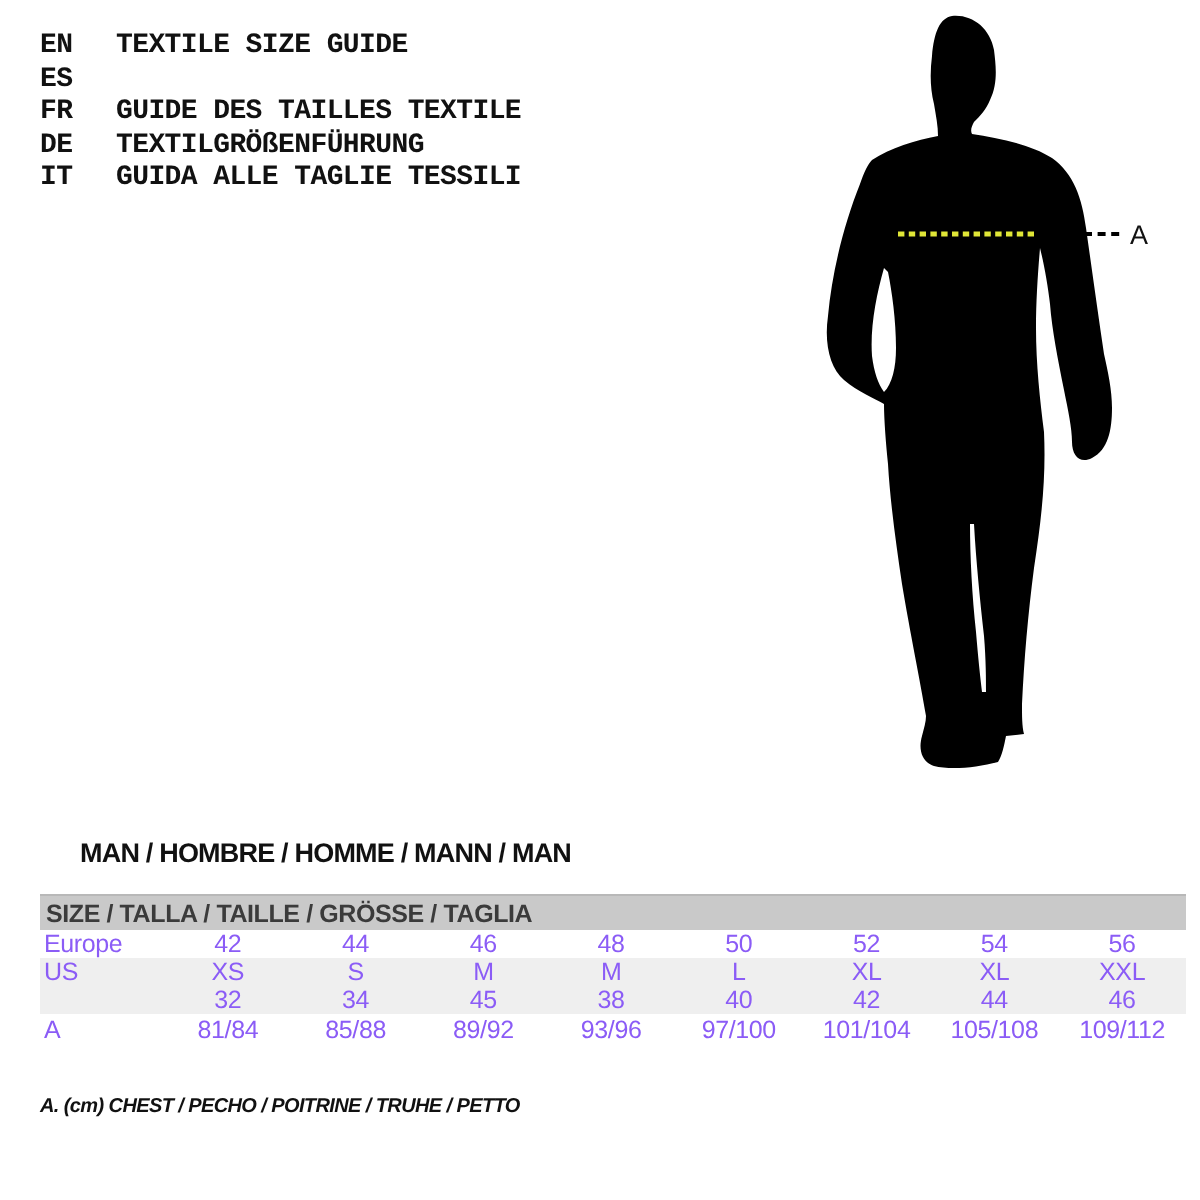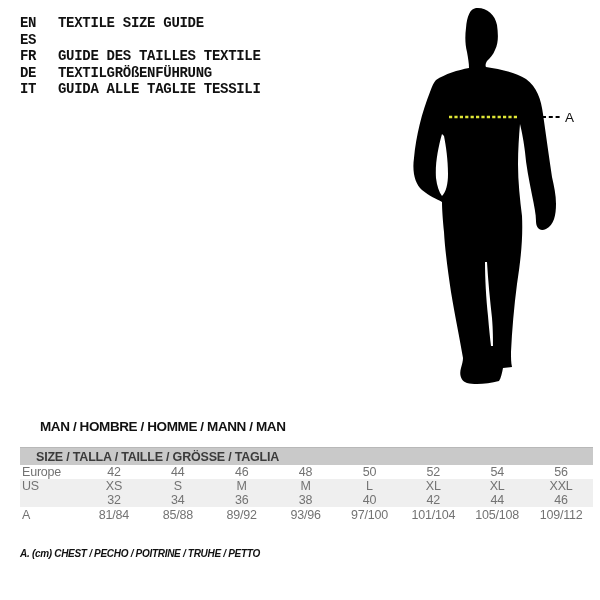--- a/index.html
+++ b/index.html
@@ -13,24 +13,24 @@
   .lang-code{width:38px;flex:0 0 38px;}
   
   .cats{position:absolute;left:20px;top:106px;font-weight:bold;font-size:14.5px;line-height:18.5px;letter-spacing:-0.7px;white-space:nowrap;}
   
   .figure-wrap{position:absolute;left:390px;top:0;width:210px;height:400px;}
   
   .gender{position:absolute;left:20px;top:419px;font-weight:bold;font-size:13.5px;letter-spacing:-0.4px;white-space:nowrap;margin-left:20px;}
   
   .size-table{position:absolute;left:20px;top:447px;width:573px;}
   .st-header{height:18px;line-height:18px;background:#c9c9c9;border-top:1px solid #b8b8b8;
-    font-weight:bold;font-size:12.5px;color:#3b3b3b;padding-left:16px;letter-spacing:-0.2px;box-sizing:border-box;}
+    font-weight:bold;font-size:12.5px;color:#3b3b3b;padding-left:3px;letter-spacing:-0.2px;box-sizing:border-box;}
   .size-table table{width:100%;border-collapse:collapse;table-layout:fixed;}
   .size-table col.c-label{width:62px;}
-  .size-table td{height:14px;line-height:14px;font-size:12.5px;text-align:center;padding:0;color:#737373;letter-spacing:-0.2px;}
+  .size-table td{height:14px;line-height:14px;font-size:12.5px;text-align:center;padding:0;color:#8b5cf6;letter-spacing:-0.2px;}
   .size-table td.lbl{text-align:left;padding-left:2px;}
   .size-table tr.shaded{background:#efefef;}
   .size-table tr.last td{height:17px;line-height:17px;}
   
   .footnote{position:absolute;left:20px;top:548px;font-weight:bold;font-size:10px;letter-spacing:-0.3px;white-space:nowrap;font-style:italic;}
 </style>
 </head>
 <body>
 
 <div id="stage">
@@ -152,21 +152,21 @@
         <td>M</td>
         <td>L</td>
         <td>XL</td>
         <td>XL</td>
         <td>XXL</td>
       </tr>
       <tr class="shaded">
         <td class="lbl"></td>
         <td>32</td>
         <td>34</td>
-        <td>36</td>
+        <td>45</td>
         <td>38</td>
         <td>40</td>
         <td>42</td>
         <td>44</td>
         <td>46</td>
       </tr>
       <tr class="last">
         <td class="lbl">A</td>
         <td>81/84</td>
         <td>85/88</td>

